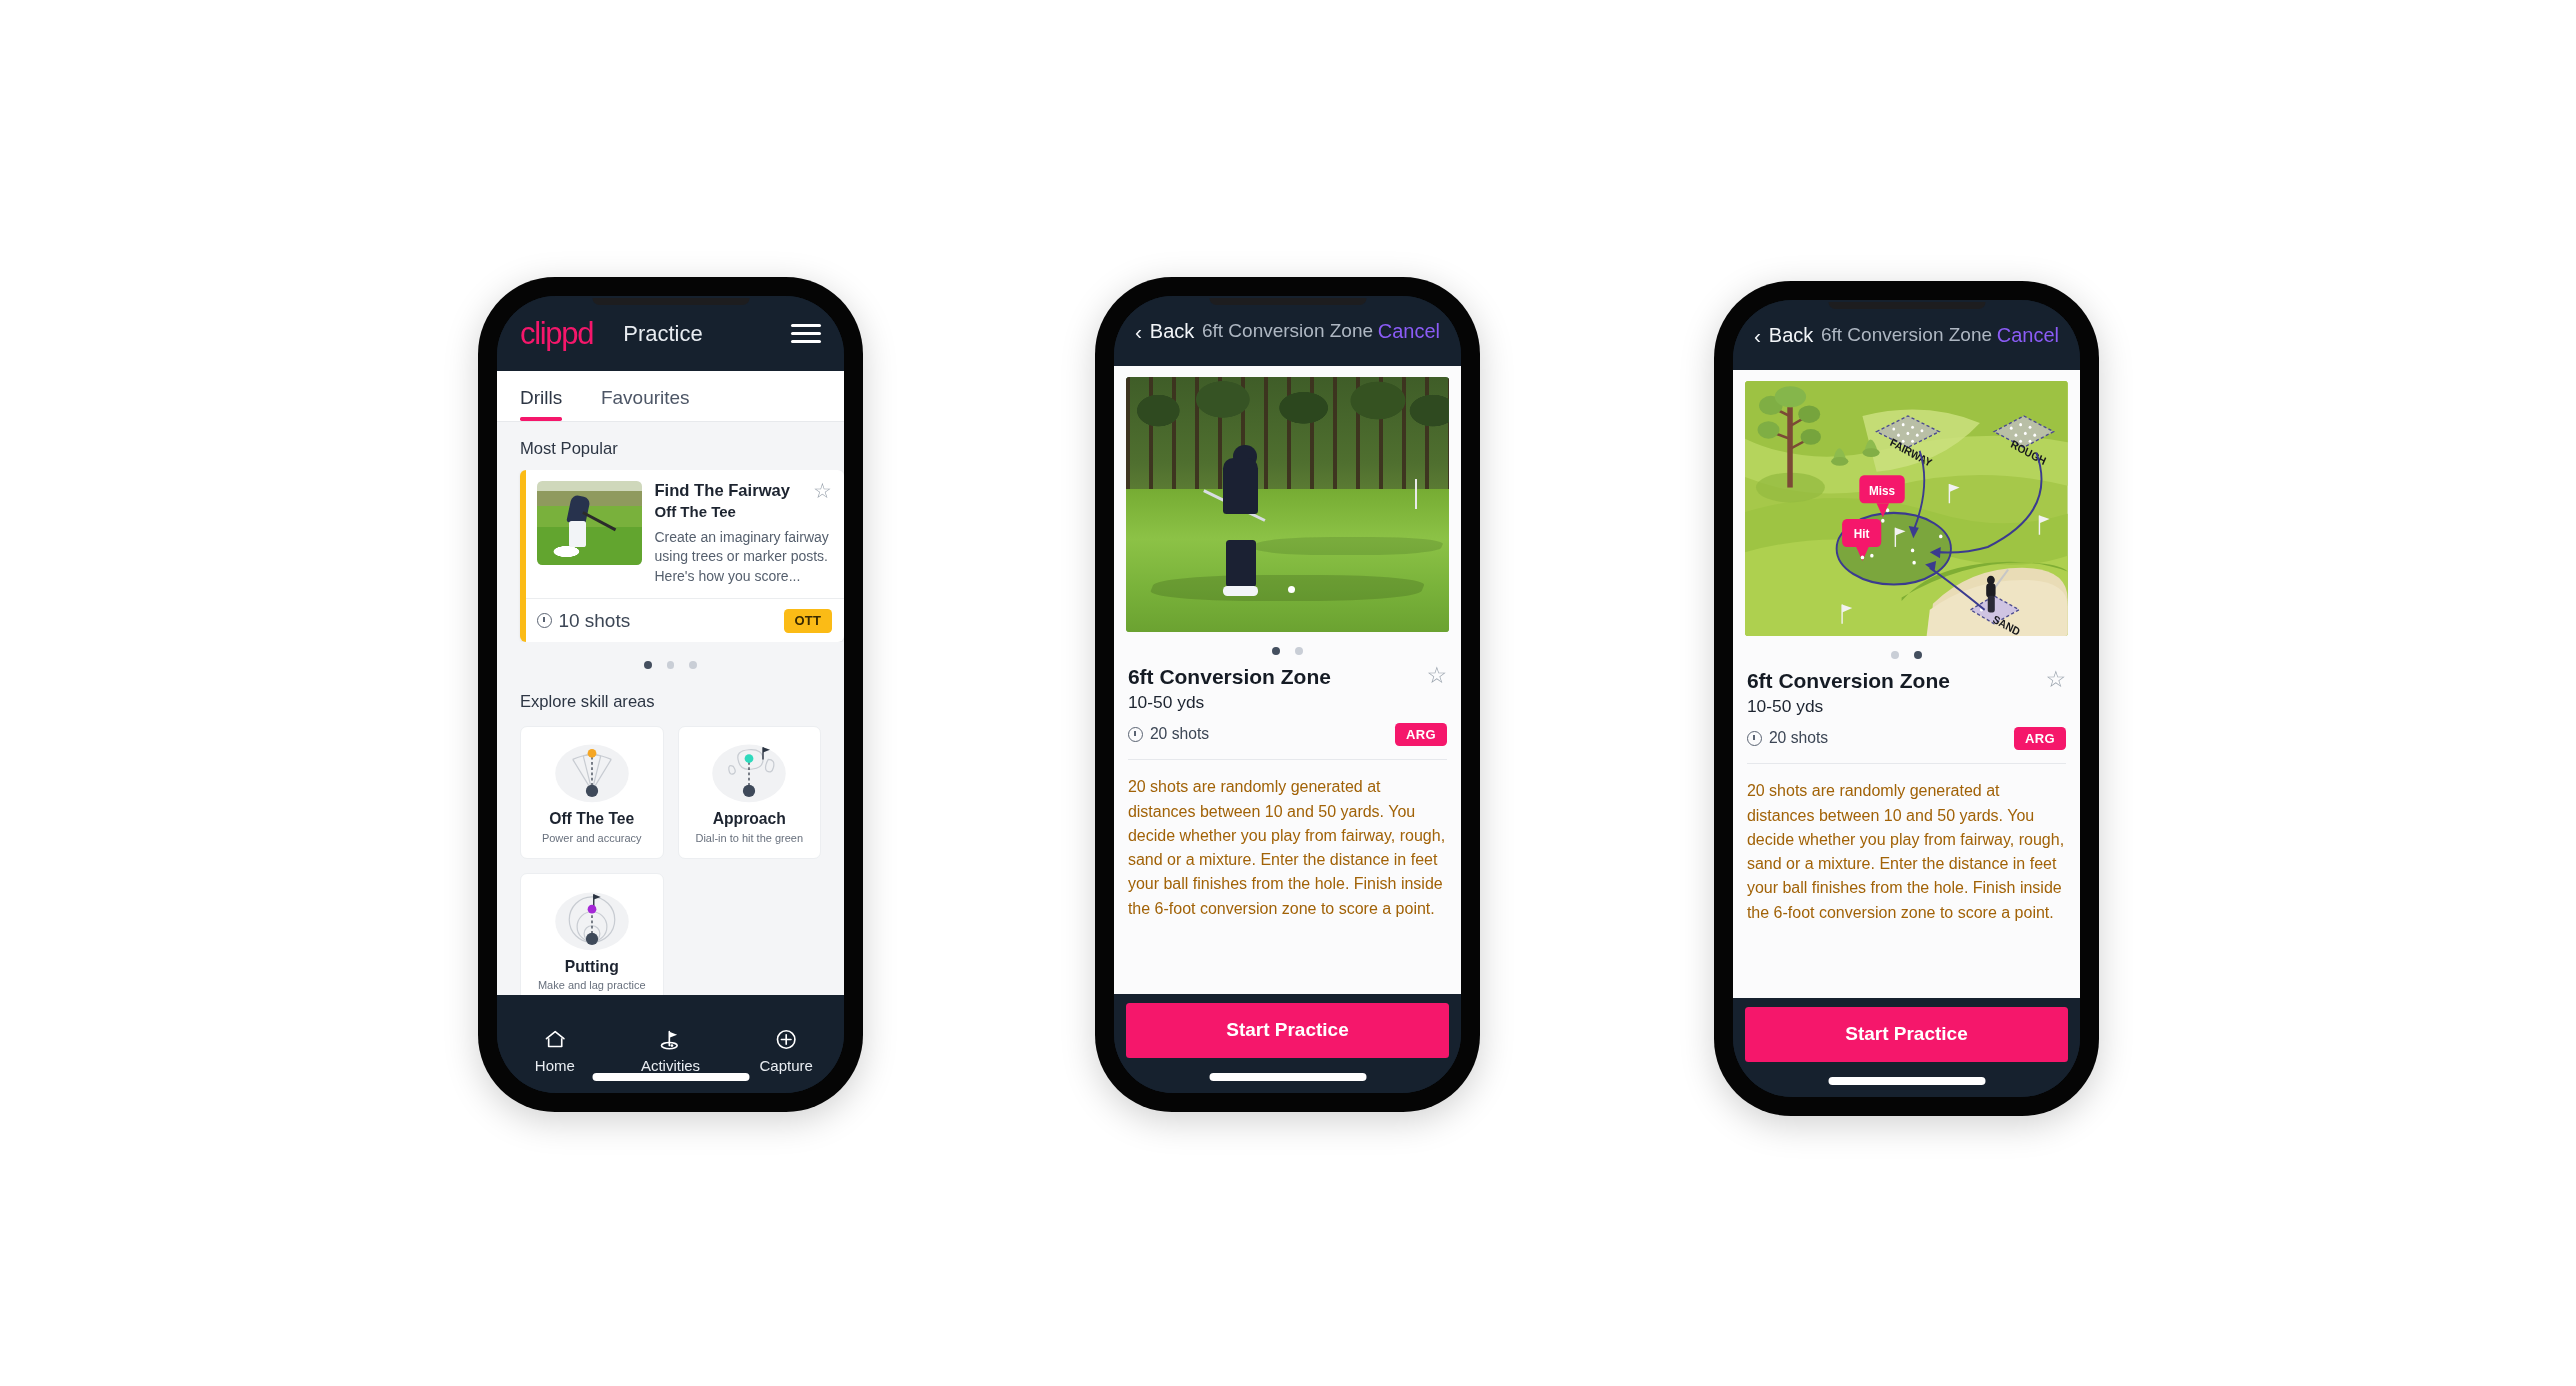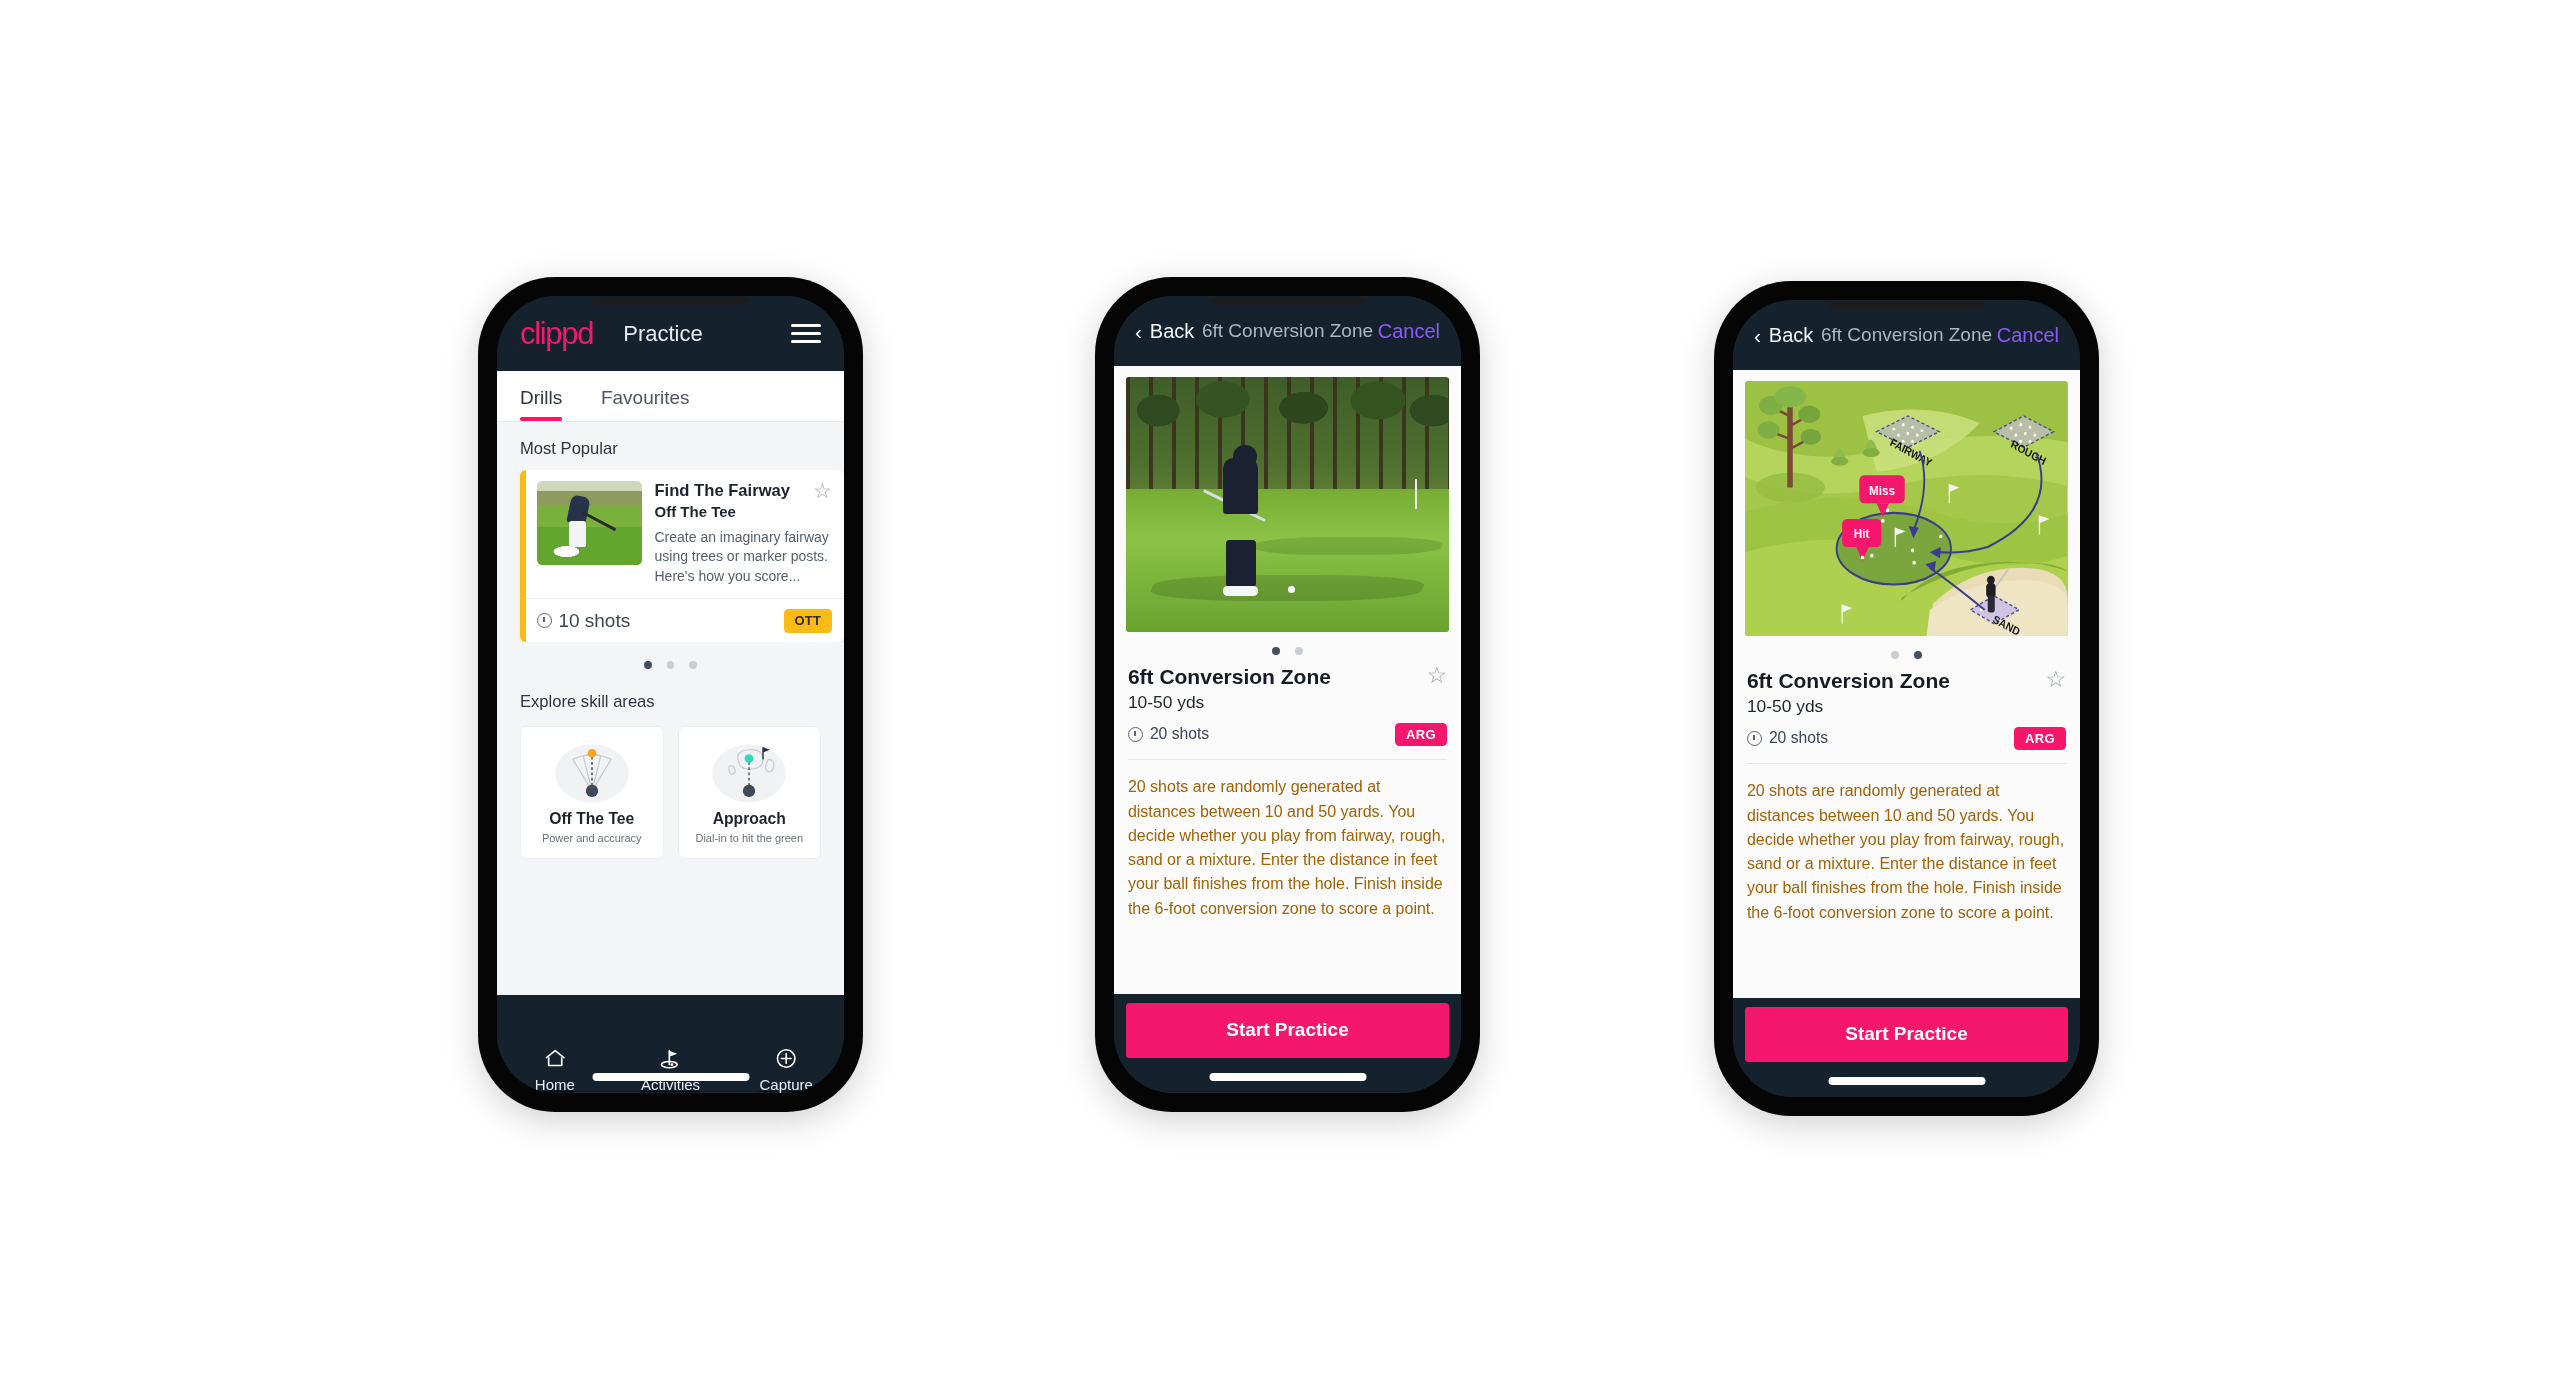--- a/index.html
+++ b/index.html
@@ -219,24 +219,23 @@
   }
   .skill-ico { height: 68px; display: flex; align-items: center; justify-content: center; }
   .skill-name { font-size: 15.7px; font-weight: 700; color: #1d2430; margin-top: 3.5px; }
   .skill-desc { font-size: 11px; color: #68707d; margin-top: 3.5px; }
 
   
   .bottomnav {
     height: 98px;
     background: #16212e;
     display: flex;
-    align-items: flex-end;
+    align-items: center;
     padding-top: 12px;
     flex: none;
-    text-decoration: underline;
   }
   .navitem { flex: 1; text-align: center; color: #e9edf2; }
   .navitem .nav-ico { height: 26px; display: flex; align-items: center; justify-content: center; }
   .navitem .nav-lbl { font-size: 15px; margin-top: 4.4px; }
 
   
   .modal-header {
     height: 70px;
     background: #16212e;
     display: flex; align-items: center;
@@ -430,20 +429,37 @@
                 <line x1="48" y1="58" x2="48" y2="21" stroke="#2b3442" stroke-width="1.4" stroke-dasharray="3 3"></line>
                 <circle cx="48" cy="58" r="7" fill="#3f4a5a"></circle>
                 <circle cx="48" cy="21" r="5" fill="#2ed9bc"></circle>
               </svg>
             </div>
             <div class="skill-name">Approach</div>
             <div class="skill-desc">Dial-in to hit the green</div>
           </div>
 
 
+          <div class="skill-card">
+            <div class="skill-ico">
+              <svg width="84" height="65" viewBox="0 0 96 74">
+                <ellipse cx="48" cy="38" rx="42" ry="33" fill="#f1f2f4"></ellipse>
+                <circle cx="48" cy="36" r="26" fill="none" stroke="#c8ccd2" stroke-width="1.4"></circle>
+                <circle cx="48" cy="44" r="17" fill="none" stroke="#c8ccd2" stroke-width="1.4"></circle>
+                <circle cx="48" cy="52" r="9" fill="none" stroke="#c8ccd2" stroke-width="1.4"></circle>
+                <line x1="50" y1="22" x2="50" y2="7" stroke="#2b3442" stroke-width="1.6"></line>
+                <path d="M50 7 L58 10 L50 13 Z" fill="#2b3442"></path>
+                <line x1="48" y1="58" x2="48" y2="24" stroke="#2b3442" stroke-width="1.4" stroke-dasharray="3 3"></line>
+                <circle cx="48" cy="58" r="7" fill="#3f4a5a"></circle>
+                <circle cx="48" cy="24" r="5" fill="#a528d6"></circle>
+              </svg>
+            </div>
+            <div class="skill-name">Putting</div>
+            <div class="skill-desc">Make and lag practice</div>
+          </div>
 
         </div>
       </div>
 
       <div class="bottomnav">
         <div class="navitem">
           <div class="nav-ico">
             <svg width="24.4" height="23" viewBox="0 0 28 26">
               <path d="M4 12 L14 4 L24 12" fill="none" stroke="#fff" stroke-width="1.9" stroke-linecap="round" stroke-linejoin="round"></path>
               <path d="M6.5 11.5 V21 H21.5 V11.5" fill="none" stroke="#fff" stroke-width="1.9" stroke-linejoin="round"></path>

